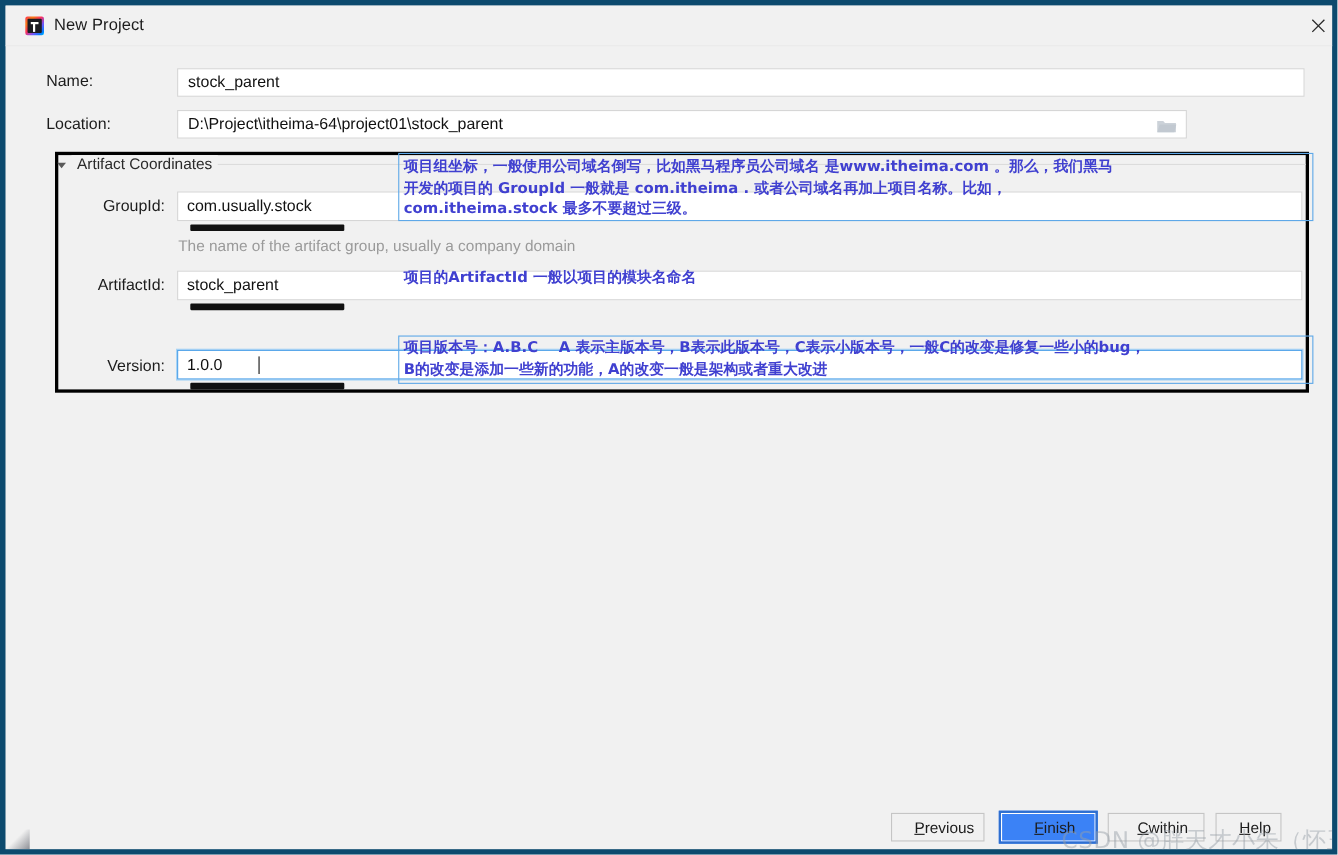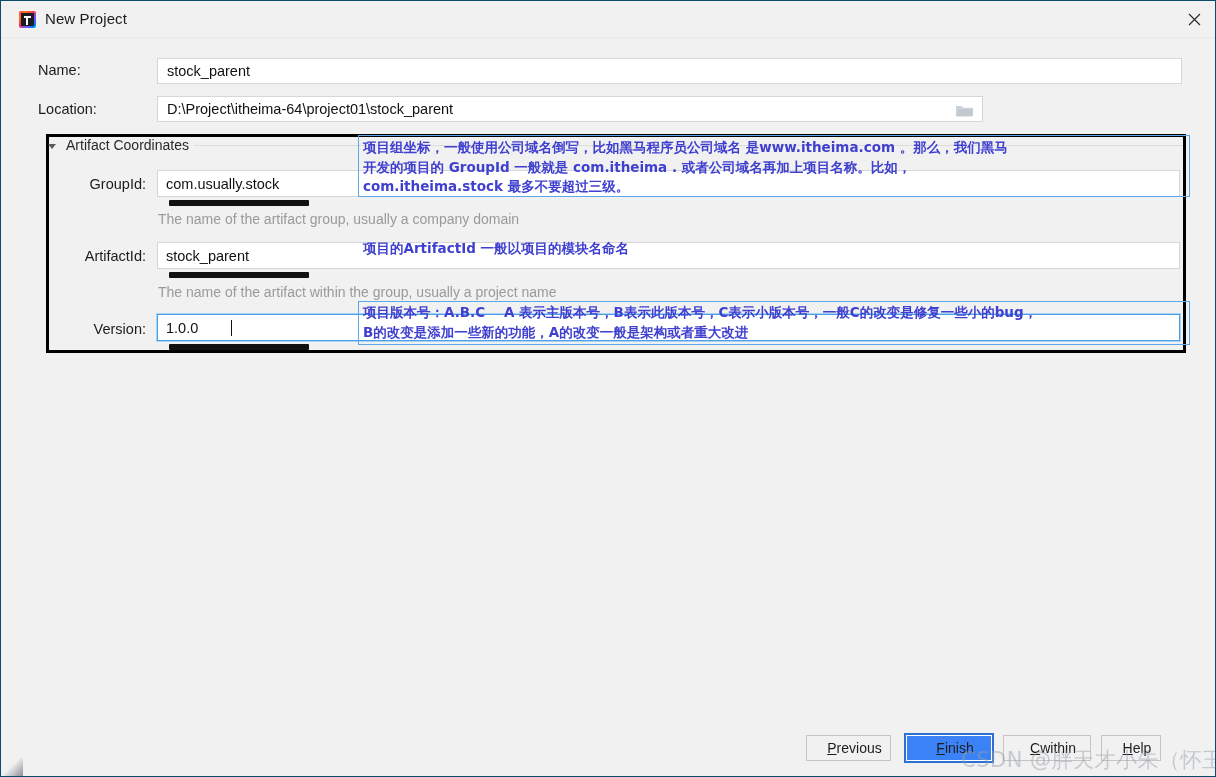--- a/index.html
+++ b/index.html
@@ -9,21 +9,21 @@
     overflow: hidden;
     background: #ffffff;
     font-family: "Liberation Sans", "DejaVu Sans", sans-serif;
   }
 
   #dialog {
     position: relative;
     width: 1216px;
     height: 777px;
     background: #f1f1f1;
-    border: 1px solid #0c4a6e;
+    border: 5px solid #0c4a6e;
     overflow: hidden;
   }
 
   
   #titlebar {
     position: absolute;
     left: 0; top: 0;
     width: 1216px; height: 37px;
     background: #f1f1f1;
     border-bottom: 1px solid #eaeaea;
@@ -86,21 +86,21 @@
     font-size: 14.5px;
     color: #111111;
     display: flex;
     align-items: center;
     padding-left: 9px;
   }
 
   #name-label    { left: 37px;  top: 61px; }
   #name-field    { left: 156px; top: 57px; width: 1025px; height: 26px; }
   #location-label{ left: 37px;  top: 100px; }
-  #location-field{ left: 156px; top: 95px; width: 826px; height: 26px; }
+  #location-field{ left: 156px; top: 95px; width: 918px; height: 26px; }
   #location-browse {
     position: absolute;
     right: 4px; top: 3px;
     width: 28px; height: 20px;
     display: flex; align-items: center; justify-content: center;
   }
 
   
   #group-panel {
     position: absolute;
@@ -304,21 +304,20 @@
   <div id="group-title">Artifact Coordinates</div>
 
   <div class="g-label" id="groupid-label">GroupId:</div>
   <div class="g-input" id="groupid-input">com.usually.stock</div>
   <div class="marker" id="groupid-marker"></div>
   <div class="g-hint" id="groupid-hint">The name of the artifact group, usually a company domain</div>
 
   <div class="g-label" id="artifactid-label">ArtifactId:</div>
   <div class="g-input" id="artifactid-input">stock_parent</div>
   <div class="marker" id="artifactid-marker"></div>
-  <div class="g-hint" id="artifactid-hint">The name of the artifact within the group, usually a project name</div>
 
   <div class="g-label" id="version-label">Version:</div>
   <div class="g-input focused" id="version-input">
     <span>1.0.0</span>
       <span class="caret"></span>
   </div>
   <div class="marker" id="version-marker"></div>
 
   <div class="annot-box" id="annot-group-box"></div>
   <div class="annot" id="annot-artifact">项目的ArtifactId 一般以项目的模块名命名</div>

